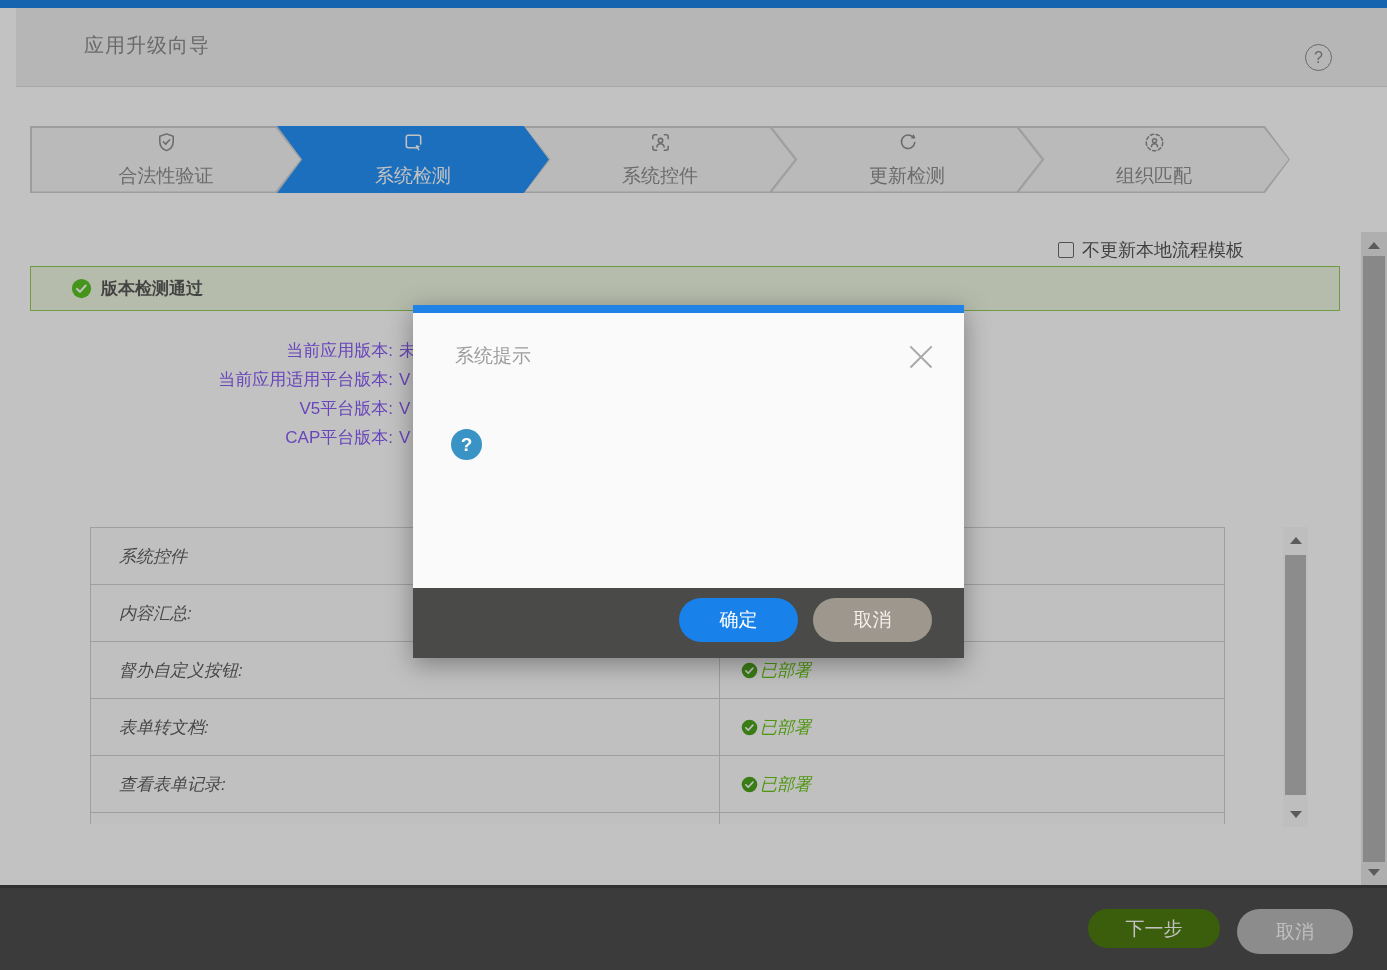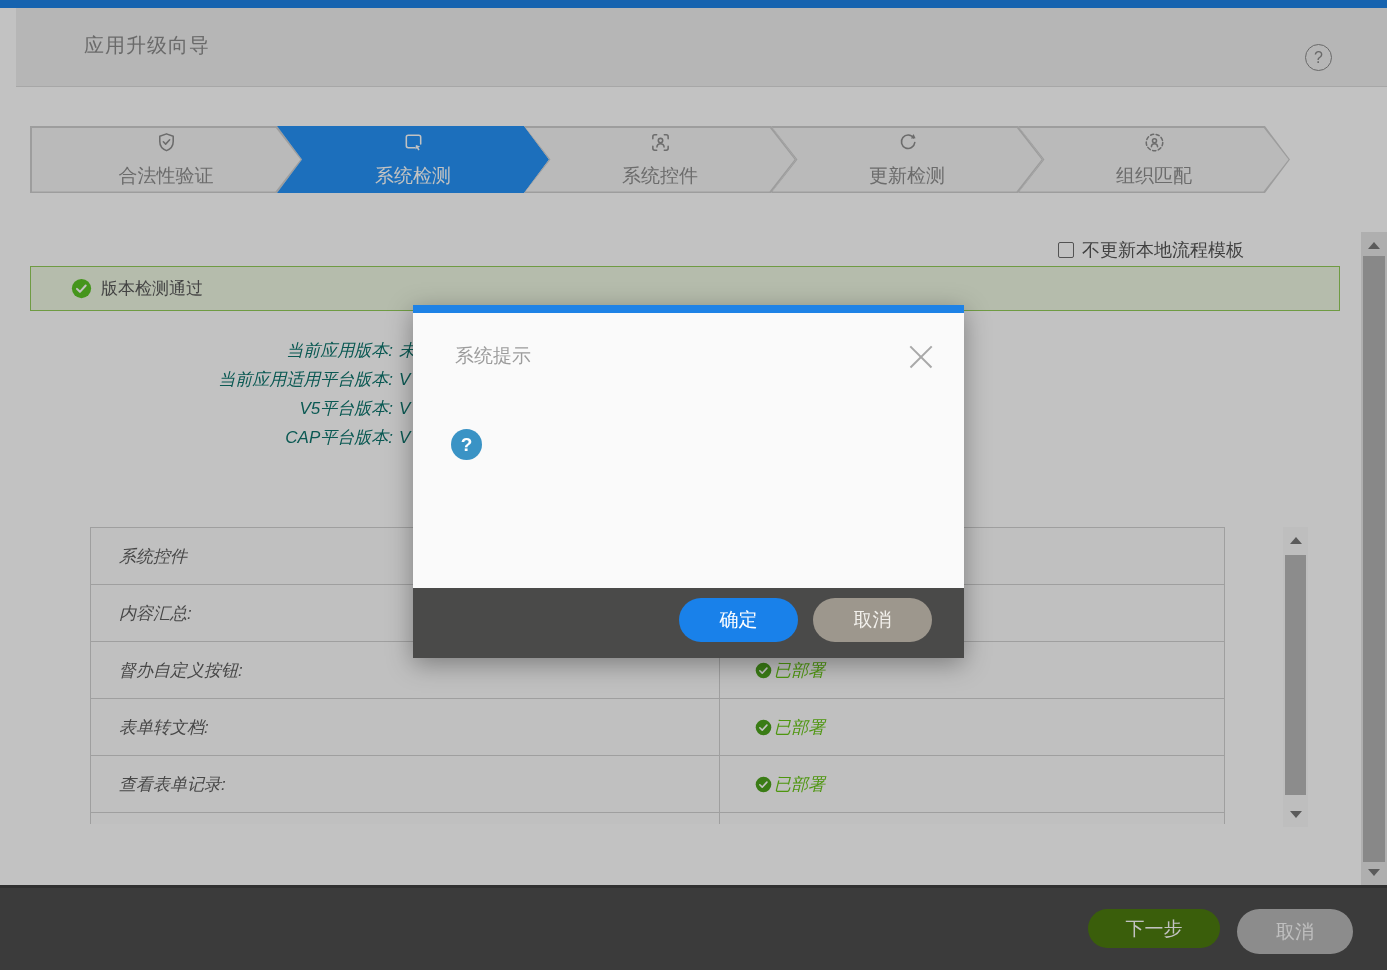--- a/index.html
+++ b/index.html
@@ -27,36 +27,36 @@
   .step.active .step-inner{color:#ffffff;}
   .step-icon{display:flex;align-items:center;}
 
   
   .chk-row{position:absolute;left:1058px;top:238px;display:flex;align-items:center;gap:8px;cursor:pointer;}
   .chk-box{width:16px;height:16px;border:1.6px solid #6e6e6e;background:#ffffff;border-radius:2px;}
   .chk-label{font-size:18px;color:#565656;}
 
   
   .banner{position:absolute;left:30px;width:1310px;height:45px;background:#eef7e2;border:1px solid #92cc58;
-          display:flex;align-items:center;padding-left:40px;gap:9px;}
+          display:flex;align-items:center;padding-left:40px;gap:9px;font-weight:bold;}
   .banner .txt{font-size:17px;color:#595959;}
   .banner1{top:266px;} .banner2{top:465px;}
 
   
   .version-info{position:absolute;left:0;top:336px;width:620px;}
-  .vrow{display:flex;height:29px;line-height:29px;font-size:17px;color:#0f766e;font-style:italic;}
+  .vrow{display:flex;height:29px;line-height:29px;font-size:17px;color:#8b5cf6;}
   .vlabel{width:393px;text-align:right;}
   .vvalue{margin-left:6px;}
 
   
   .ctl-table{position:absolute;left:90px;top:527px;width:1135px;height:297px;border:1px solid #d1d1d1;border-bottom:none;overflow:hidden;background:#fdfdfd;}
   .ctl-row{height:57px;display:flex;align-items:center;border-bottom:1px solid #d1d1d1;position:relative;font-style:italic;}
   .ctl-row:last-child{border-bottom:none;}
   .ctl-cell-l{width:628px;padding-left:28px;font-size:17px;color:#5e5e5e;}
-  .ctl-cell-r{flex:1;padding-left:36px;display:flex;align-items:center;}
+  .ctl-cell-r{flex:1;padding-left:22px;display:flex;align-items:center;}
   .col-divider{position:absolute;left:628px;top:0;bottom:0;width:1px;background:#d1d1d1;}
   .badge{display:flex;align-items:center;gap:2px;color:#67c615;font-size:17px;}
 
   
   .sb{position:absolute;background:#ededed;}
   .sb-inner{left:1283px;top:527px;width:25px;height:300px;background:#fafafa;}
   .sb-page{left:1361px;top:232px;width:26px;height:653px;background:#e6e6e6;}
   .sb-thumb{position:absolute;left:2px;right:2px;background:#bdbdbd;}
   .sb-inner .sb-thumb{top:28px;height:240px;background:#b9b9b9;}
   .sb-page .sb-thumb{top:24px;height:606px;background:#b3b3b3;}

